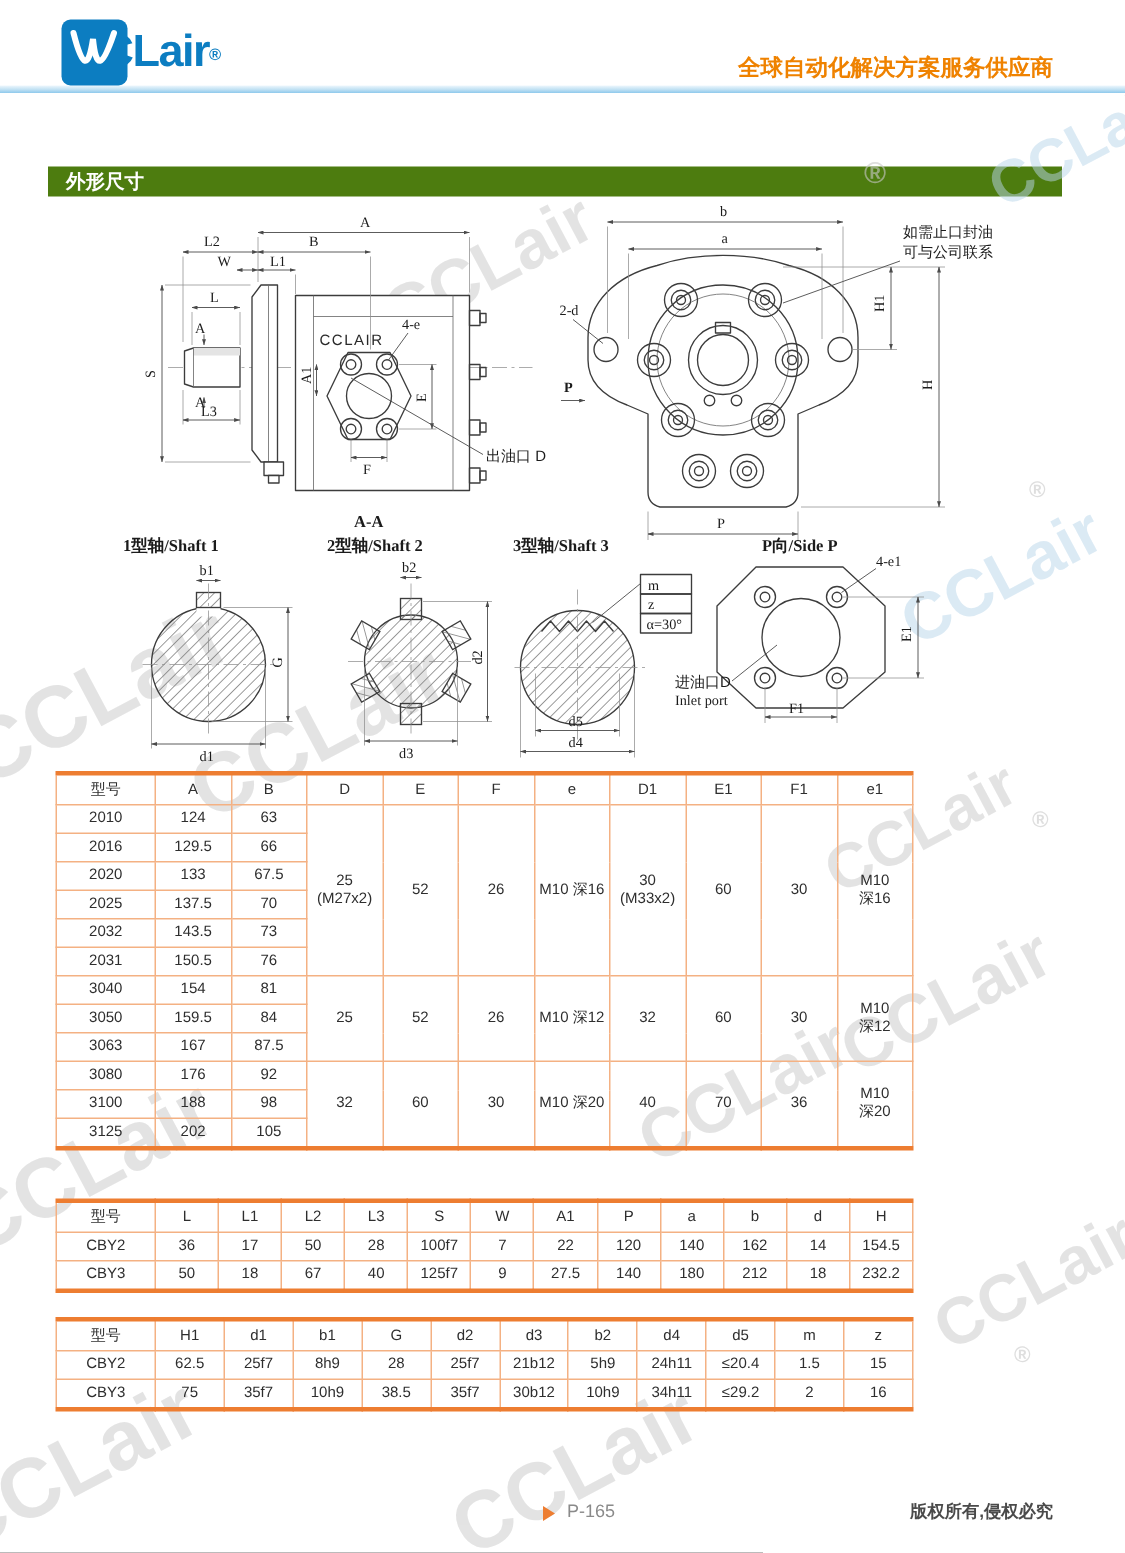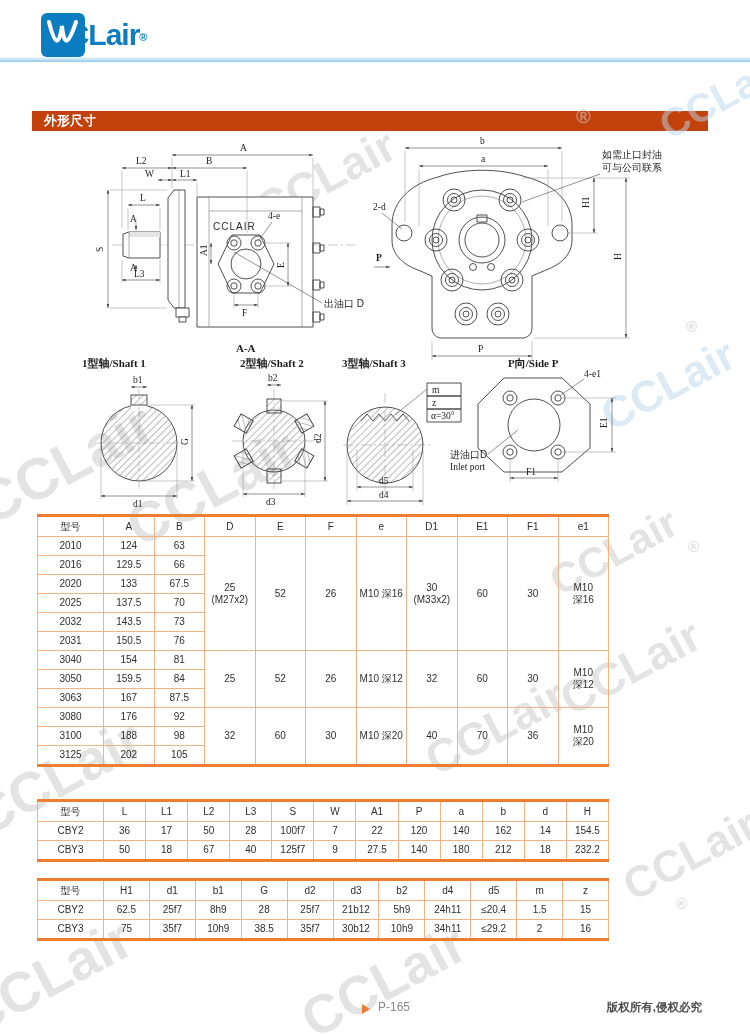--- a/index.html
+++ b/index.html
@@ -7,21 +7,21 @@
         overflow:hidden;font-family:"Liberation Sans",sans-serif;}
   
   .logo{position:absolute;left:40px;top:12px;display:flex;align-items:flex-start;}
   .logo-text{font-size:30px;font-weight:bold;color:#0c7dc1;letter-spacing:-1px;margin-left:7px;line-height:46px;}
   .logo-reg{font-size:11px;color:#0c7dc1;vertical-align:top;position:relative;top:2px;font-weight:bold;}
   .slogan{position:absolute;right:48px;top:36px;font-size:15px;font-weight:bold;color:#ef8200;}
   .hr-band{position:absolute;left:0;top:57px;width:750px;height:5px;
            background:linear-gradient(to bottom,#eef7fd 0%,#bfe0f3 55%,#8ec9ec 100%);}
   .doc-title{position:absolute;left:0;top:78px;width:750px;text-align:center;
              font-size:17px;font-weight:bold;color:#111;}
-  .section-bar{position:absolute;left:32px;top:111px;width:676px;height:20px;background:#c2410c;}
+  .section-bar{position:absolute;left:32px;top:111px;width:676px;height:20px;background:#4d7c0f;}
   .section-label{color:#fff;font-size:13px;font-weight:bold;line-height:20px;padding-left:12px;}
   
   .wm{position:absolute;color:#c9c9c9;opacity:.5;font-weight:bold;white-space:nowrap;
       transform:rotate(-28deg);pointer-events:none;z-index:1;}
   .wm-blue{color:#b9d6ea;}
   .w1{left:250px;top:150px;font-size:46px;}
   .w2{left:-30px;top:430px;font-size:58px;}
   .w3{left:120px;top:455px;font-size:56px;}
   .w4{left:596px;top:360px;font-size:44px;}
   .w5{left:545px;top:528px;font-size:42px;}
@@ -103,20 +103,21 @@
   <span class="wm wr r3">®</span>
   <span class="wm wr r4">®</span>
 
   <div class="logo">
     <svg width="46" height="46">
       <rect x="1" y="1" width="44" height="44" rx="6" fill="#0c7dc1"></rect>
       <path d="M9,10 C15,34 19,34 22,14 C24,34 28,34 36,10" fill="none" stroke="#ffffff" stroke-width="4" stroke-linecap="round"></path>
     </svg>
     <div class="logo-text"><span>CCLair</span><sup class="logo-reg">®</sup></div>
   </div>
+  <div class="slogan">全球自动化解决方案服务供应商</div>
   <div class="hr-band"></div>
   <div class="section-bar">
     <div class="section-label">外形尺寸</div>
   </div>
 
   <svg style="left:30px;top:140px;" width="345" height="212">
 
     <line class="cline" x1="82" y1="105" x2="325" y2="105"></line>
 
     <polygon class="outline" points="93,94 99,92 130,92 130,118 99,118 93,116"></polygon>
@@ -281,21 +282,21 @@
     <line class="ext" x1="162" y1="208" x2="258" y2="208"></line>
     <line class="dim" x1="254" y1="48" x2="254" y2="208" marker-start="url(#as)" marker-end="url(#ae)"></line>
     <text class="dimlabel" transform="rotate(-90 249,130)" x="249" y="130">H</text>
 
     <text class="cntext" x="230" y="28">如需止口封油</text>
     <text class="cntext" x="230" y="41">可与公司联系</text>
     <line class="dim" x1="228" y1="44" x2="150" y2="72"></line>
   </svg>
 
   <div class="caption" style="left:82px;top:356px;">1型轴/Shaft 1</div>
-  <div class="caption" style="left:240px;top:356px;">2型轴/Shaft 2</div>
+  <div class="caption" style="left:218px;top:356px;">2型轴/Shaft 2</div>
   <div class="caption" style="left:342px;top:356px;">3型轴/Shaft 3</div>
   <div class="caption" style="left:508px;top:356px;">P向/Side P</div>
 
   <svg style="left:85px;top:375px;" width="125" height="135">
     <circle class="hatched" cx="54" cy="68" r="38"></circle>
     <rect x="46" y="24" width="16" height="12" fill="#ffffff" stroke="none"></rect>
     <rect class="hatched" x="46" y="20" width="16" height="10"></rect>
     <line class="cline" x1="10" y1="68" x2="100" y2="68"></line>
       <line class="cline" x1="54" y1="14" x2="54" y2="116"></line>
     <line class="dim" x1="46" y1="12" x2="62" y2="12" marker-start="url(#as)" marker-end="url(#ae)"></line>

